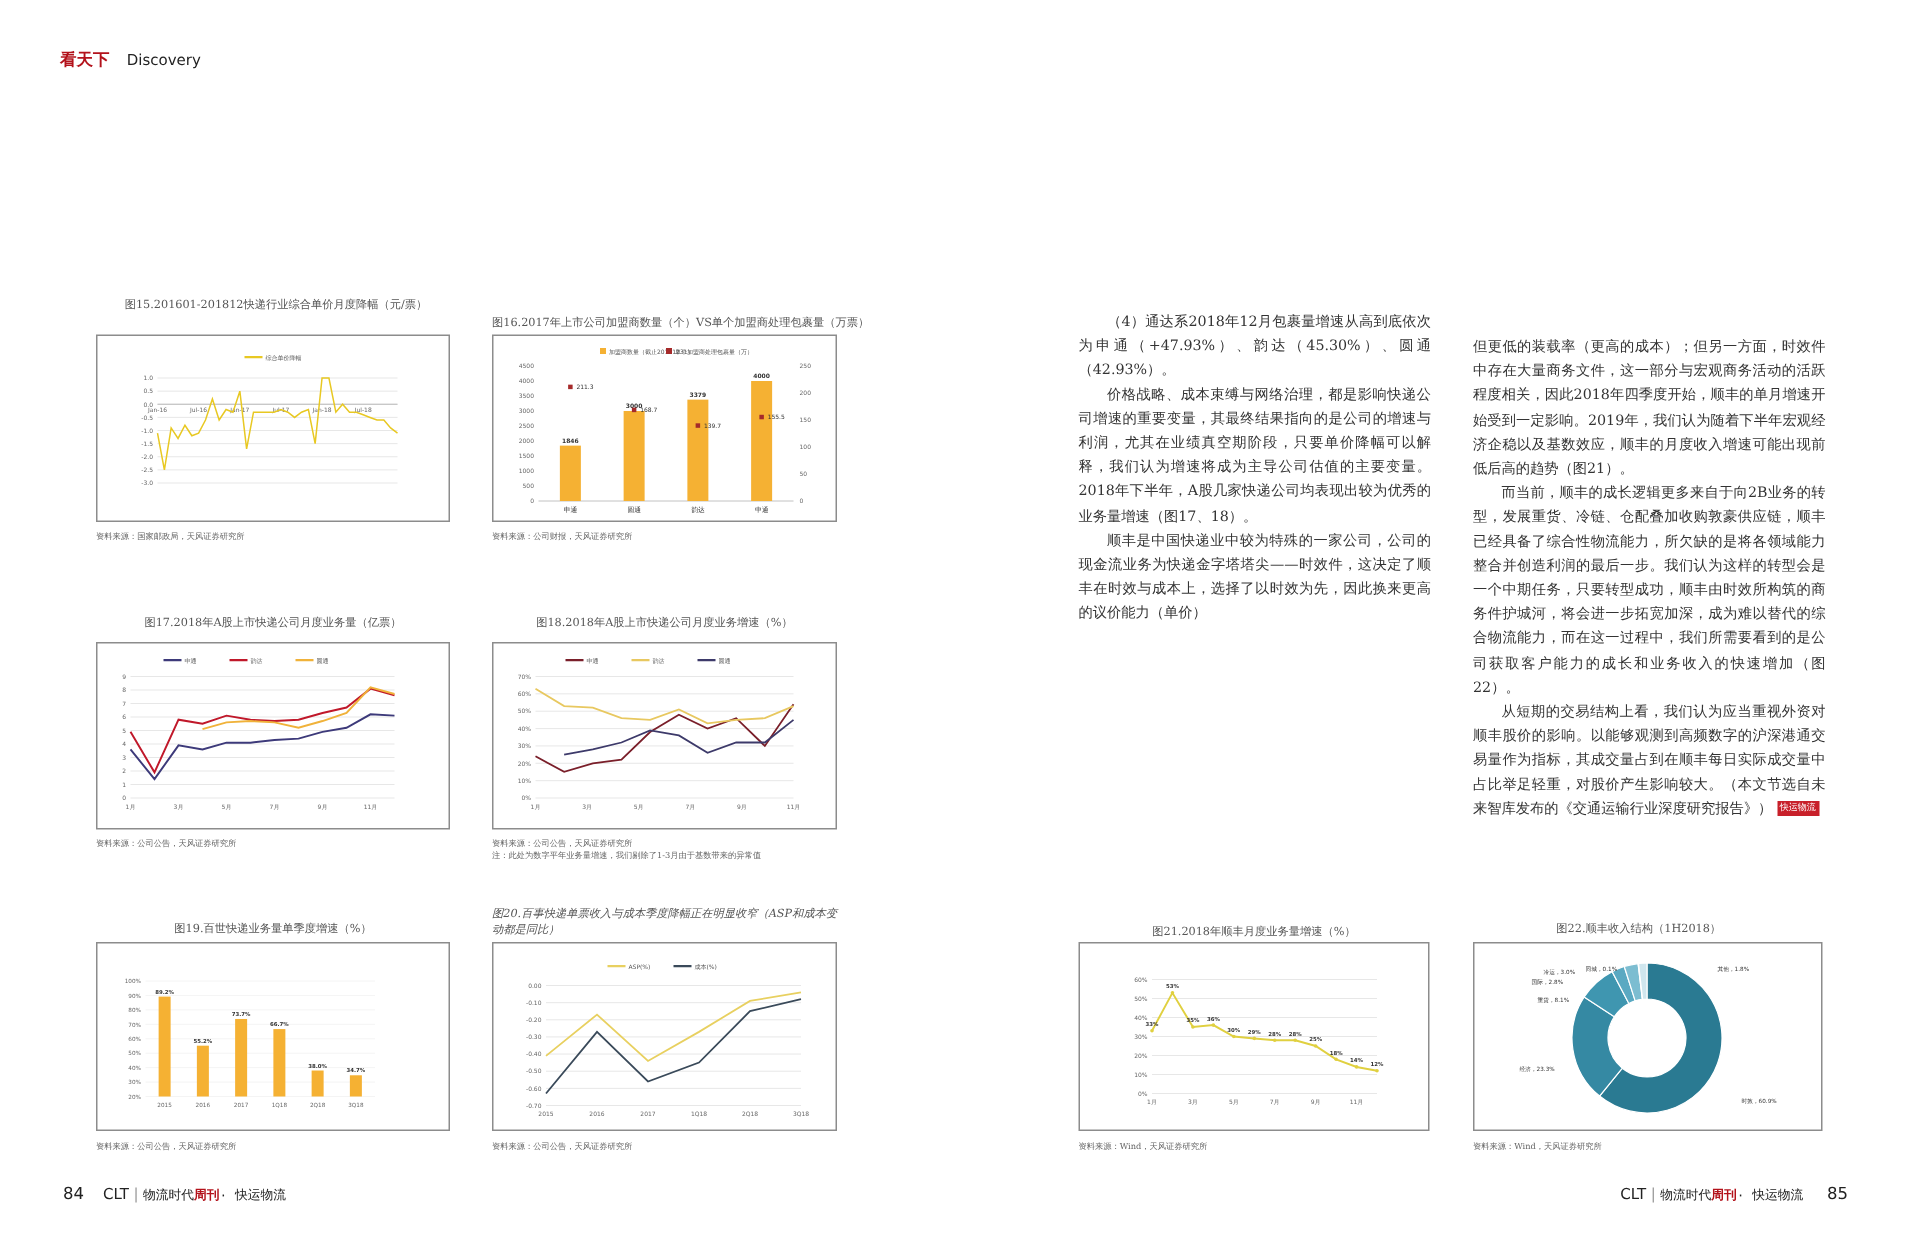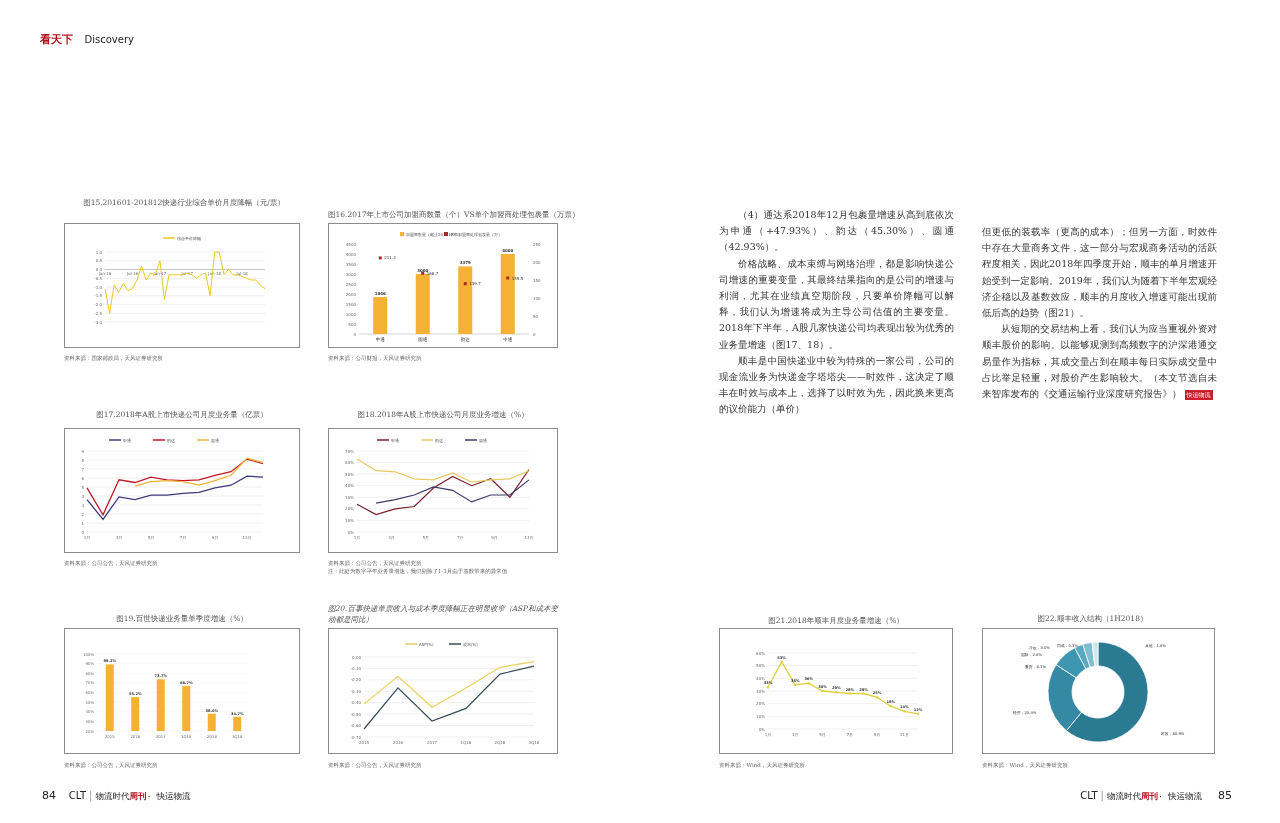--- a/index.html
+++ b/index.html
@@ -349,20 +349,21 @@
 </div>
 <div class="abs fig-src" style="left:982px;top:761px;">资料来源：Wind，天风证券研究所</div>
 
 <div class="abs body-text" style="left:719px;top:207px;width:235px;">
   <p>（4）通达系2018年12月包裹量增速从高到底依次为申通（+47.93%）、韵达（45.30%）、圆通（42.93%）。</p>
   <p>价格战略、成本束缚与网络治理，都是影响快递公司增速的重要变量，其最终结果指向的是公司的增速与利润，尤其在业绩真空期阶段，只要单价降幅可以解释，我们认为增速将成为主导公司估值的主要变量。2018年下半年，A股几家快递公司均表现出较为优秀的业务量增速（图17、18）。</p>
   <p>顺丰是中国快递业中较为特殊的一家公司，公司的现金流业务为快递金字塔塔尖——时效件，这决定了顺丰在时效与成本上，选择了以时效为先，因此换来更高的议价能力（单价）</p>
 </div>
 <div class="abs body-text" style="left:982px;top:207px;width:235px;margin-top:17px;">
   <p class="noindent">但更低的装载率（更高的成本）；但另一方面，时效件中存在大量商务文件，这一部分与宏观商务活动的活跃程度相关，因此2018年四季度开始，顺丰的单月增速开始受到一定影响。2019年，我们认为随着下半年宏观经济企稳以及基数效应，顺丰的月度收入增速可能出现前低后高的趋势（图21）。</p>
+  <p>而当前，顺丰的成长逻辑更多来自于向2B业务的转型，发展重货、冷链、仓配叠加收购敦豪供应链，顺丰已经具备了综合性物流能力，所欠缺的是将各领域能力整合并创造利润的最后一步。我们认为这样的转型会是一个中期任务，只要转型成功，顺丰由时效所构筑的商务件护城河，将会进一步拓宽加深，成为难以替代的综合物流能力，而在这一过程中，我们所需要看到的是公司获取客户能力的成长和业务收入的快速增加（图22）。</p>
   <p><span>从短期的交易结构上看，我们认为应当重视外资对顺丰股价的影响。以能够观测到高频数字的沪深港通交易量作为指标，其成交量占到在顺丰每日实际成交量中占比举足轻重，对股价产生影响较大。（本文节选自未来智库发布的《交通运输行业深度研究报告》）</span> <span class="badge">快运物流</span></p>
 </div>
 
 <div class="abs footer" style="left:42px;top:789px;">
   <span class="pn">84</span>&nbsp;&nbsp;&nbsp;
   <span>CLT</span><span class="sep">|</span><span class="small">物流时代</span><span class="small red">周刊</span><span class="small">· 快运物流</span>
 </div>
 <div class="abs footer" style="right:48px;top:789px;text-align:right;">
   <span>CLT</span><span class="sep">|</span><span class="small">物流时代</span><span class="small red">周刊</span><span class="small">· 快运物流</span>&nbsp;&nbsp;&nbsp;&nbsp;
   <span class="pn">85</span>

